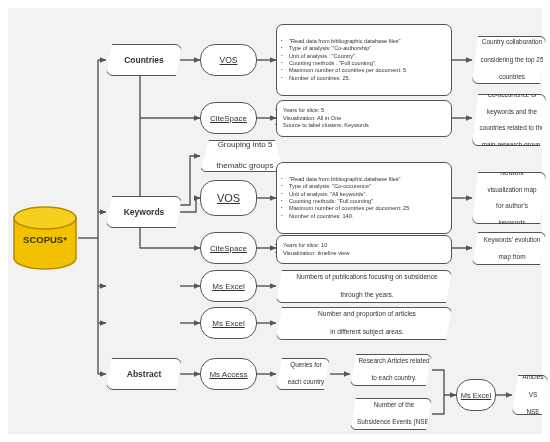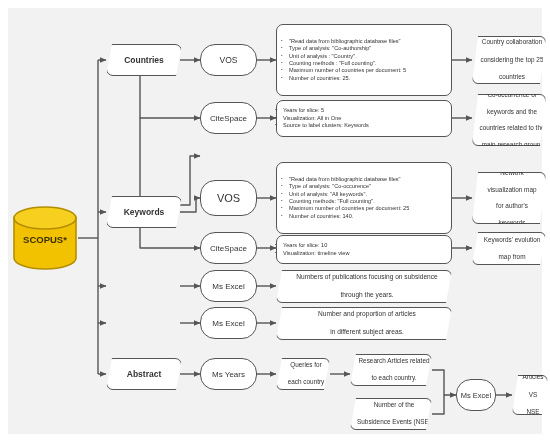--- a/index.html
+++ b/index.html
@@ -3,21 +3,21 @@
 <meta charset="utf-8">
 <style>
   html,body{margin:0;padding:0;background:#ffffff;}
   body{font-family:"Liberation Sans","DejaVu Sans",sans-serif;}
   #canvas{position:relative;width:550px;height:442px;background:#ffffff;overflow:hidden;}
   #inner{position:absolute;left:8px;top:8px;width:534px;height:426px;background:#f2f2f2;}
   svg.layer{position:absolute;left:0;top:0;width:550px;height:442px;pointer-events:none;}
   .node{position:absolute;box-sizing:border-box;display:flex;align-items:center;justify-content:center;
         text-align:center;color:#333333;background:#ffffff;border:1.4px solid #555555;}
   .node span{display:block;width:100%;padding:0 3px;}
-  .rect{border-radius:15px;}
+  .rect{border-radius:15px;text-decoration:underline;}
   .para{border-radius:7px;}
   .bulletbox{border-radius:7px;align-items:center;justify-content:flex-start;text-align:left;}
   .bulletbox ul{margin:0;padding:0 4px 0 12px;list-style:none;width:100%;}
   .bulletbox li{position:relative;line-height:1.32;white-space:nowrap;}
   .bulletbox li:before{content:"\00B7";position:absolute;left:-8px;top:-1px;font-weight:bold;}
   .bold{font-weight:bold;}
   .scopus{position:absolute;display:flex;align-items:center;justify-content:flex-start;}
   .scopus .lbl{position:absolute;width:100%;text-align:center;font-weight:bold;color:#3d3000;z-index:3;}
 </style>
 </head>
@@ -106,39 +106,45 @@
   </div>
 
   <div class="node rect" style="left:200px;top:44px;width:57px;height:32px;font-size:8.5px;">
     <span>VOS</span>
   </div>
 
   <div class="node rect" style="left:200px;top:102px;width:57px;height:32px;font-size:8px;">
     <span>CiteSpace</span>
   </div>
 
+  <div class="node" style="left:200px;top:140px;width:84px;height:32px;font-size:8px;border-radius:6px;clip-path:polygon(9px 0,calc(100% - 9px) 0,100% 100%,0 100%);">
+    <span style="line-height:1.3;">
+      <span>Grouping into 5</span><br>
+      <span>thematic groups</span>
+    </span>
+  </div>
 
   <div class="node rect" style="left:200px;top:180px;width:57px;height:36px;font-size:11px;">
     <span>VOS</span>
   </div>
 
   <div class="node rect" style="left:200px;top:232px;width:57px;height:32px;font-size:8px;">
     <span>CiteSpace</span>
   </div>
 
   <div class="node rect" style="left:200px;top:270px;width:57px;height:32px;font-size:8px;">
     <span>Ms Excel</span>
   </div>
 
   <div class="node rect" style="left:200px;top:307px;width:57px;height:32px;font-size:8px;">
     <span>Ms Excel</span>
   </div>
 
   <div class="node rect" style="left:200px;top:358px;width:57px;height:32px;font-size:8px;">
-    <span>Ms Years</span>
+    <span>Ms Access</span>
   </div>
 
   <div class="node rect" style="left:456px;top:379px;width:40px;height:32px;font-size:7.5px;">
     <span>Ms Excel</span>
   </div>
 
   <div class="node bulletbox" style="left:276px;top:24px;width:176px;height:72px;font-size:5.6px;">
     <ul>
       <li>"Read data from bibliographic database files"</li>
       <li>Type of analysis: "Co-authorship"</li>

